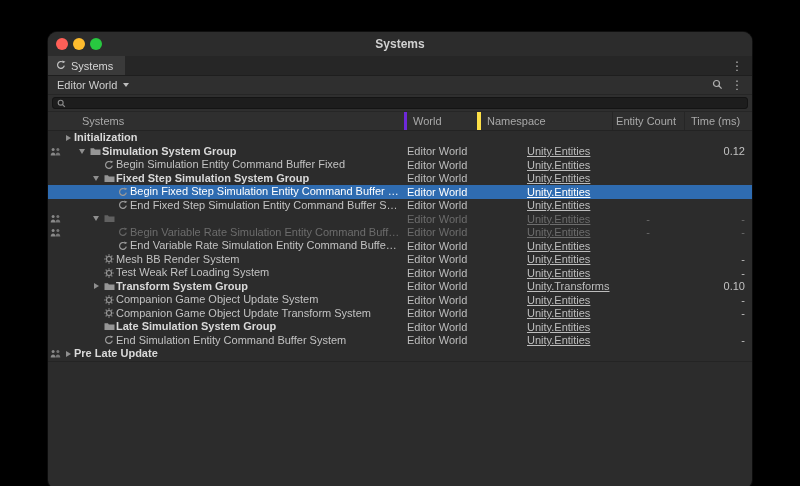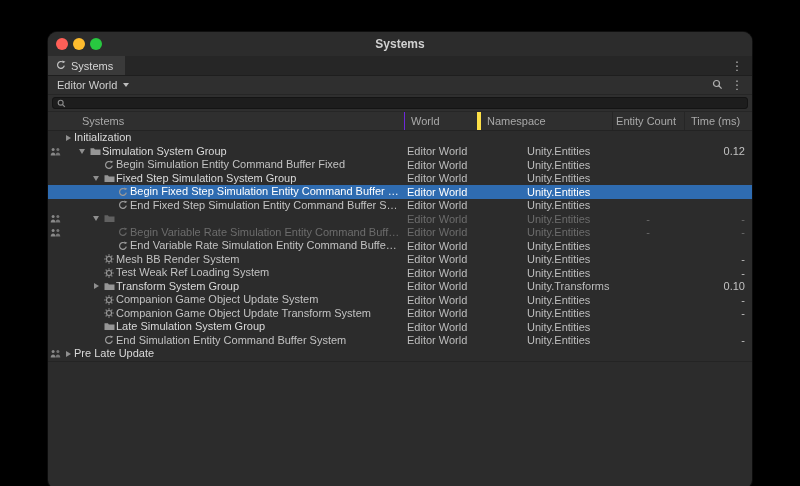--- a/index.html
+++ b/index.html
@@ -35,21 +35,21 @@
   .searchrow { height:17px; background:#2f2f2f; display:flex; align-items:center;
     padding:0 4px; border-bottom:1px solid #262626; }
   .searchbox { flex:1; height:12px; background:#1d1d1d; border:1px solid #141414;
     border-radius:3px; display:flex; align-items:center; gap:3px; padding:0 4px; }
 
   
   .theader { height:19px; display:flex; align-items:center; background:#2f2f2f;
     border-bottom:1px solid #232323; font-size:11px; color:#a9a9a9; }
   .hc { height:100%; display:flex; align-items:center; }
   .h-tree   { flex:1 1 auto; min-width:0; padding-left:34px; }
-  .h-world  { flex:0 0 73px;  padding-left:6px; border-left:1px solid #6d28d9; }
+  .h-world  { flex:0 0 73px;  padding-left:6px; border-left:3px solid #6d28d9; }
   .h-ns     { flex:0 0 135px; padding-left:6px; border-left:4px solid #fde047; }
   .h-entity { flex:0 0 72px;  justify-content:flex-end; padding-right:8px; border-left:1px solid #262626; }
   .h-time   { flex:0 0 68px;  padding-left:6px; border-left:1px solid #262626; }
 
   
   .rows { font-size:11px; color:#c2c2c2; border-bottom:1px solid #242424; }
   .row { height:13.5px; display:flex; align-items:center; }
   .row.selected { background:var(--sel, #2f6cb1); }
   .row.selected .rlabel, .row.selected .v-world, .row.selected .v-ns,
   .row.selected .v-entity, .row.selected .v-time { color:#ffffff; }
@@ -57,23 +57,23 @@
   .tree { flex:1 1 auto; min-width:0; display:flex; align-items:center; overflow:hidden; }
   .indent { flex:0 0 auto; }
   .expander { flex:0 0 12px; display:flex; justify-content:center; align-items:center; }
   .tri-right { width:0; height:0; border-top:3.5px solid transparent;
     border-bottom:3.5px solid transparent; border-left:5px solid #8f8f8f; display:inline-block; }
   .tri-down { width:0; height:0; border-left:3.5px solid transparent;
     border-right:3.5px solid transparent; border-top:5px solid #8f8f8f; display:inline-block; }
   .ricon { flex:0 0 14px; display:flex; justify-content:center; align-items:center; }
   .rlabel { white-space:nowrap; overflow:hidden; text-overflow:ellipsis;
     padding-right:4px; line-height:13px; }
-  .rlabel.bold { font-weight:400; color:#d9d9d9; }
+  .rlabel.bold { font-weight:700; color:#d9d9d9; }
   .v-world { flex:0 0 73px;  padding-left:3px;  color:#bdbdbd; white-space:nowrap; overflow:hidden; }
-  .v-ns    { flex:0 0 135px; padding-left:50px; color:#bdbdbd; white-space:nowrap; }
+  .v-ns    { flex:0 0 135px; padding-left:50px; color:#bdbdbd; white-space:nowrap;text-decoration:underline; }
   .v-entity{ flex:0 0 72px;  text-align:center; color:#c2c2c2; }
   .v-time  { flex:0 0 68px;  text-align:right; padding-right:7px; color:#c2c2c2; }
   .row.dimmed .rlabel, .row.dimmed .rlabel.bold, .row.dimmed .v-world,
   .row.dimmed .v-ns, .row.dimmed .v-entity, .row.dimmed .v-time { color:#6c6c6c; }
   .row.dimmed .ricon { opacity:.5; }
 </style>
 </head>
 <body>
 
 <div class="window">

